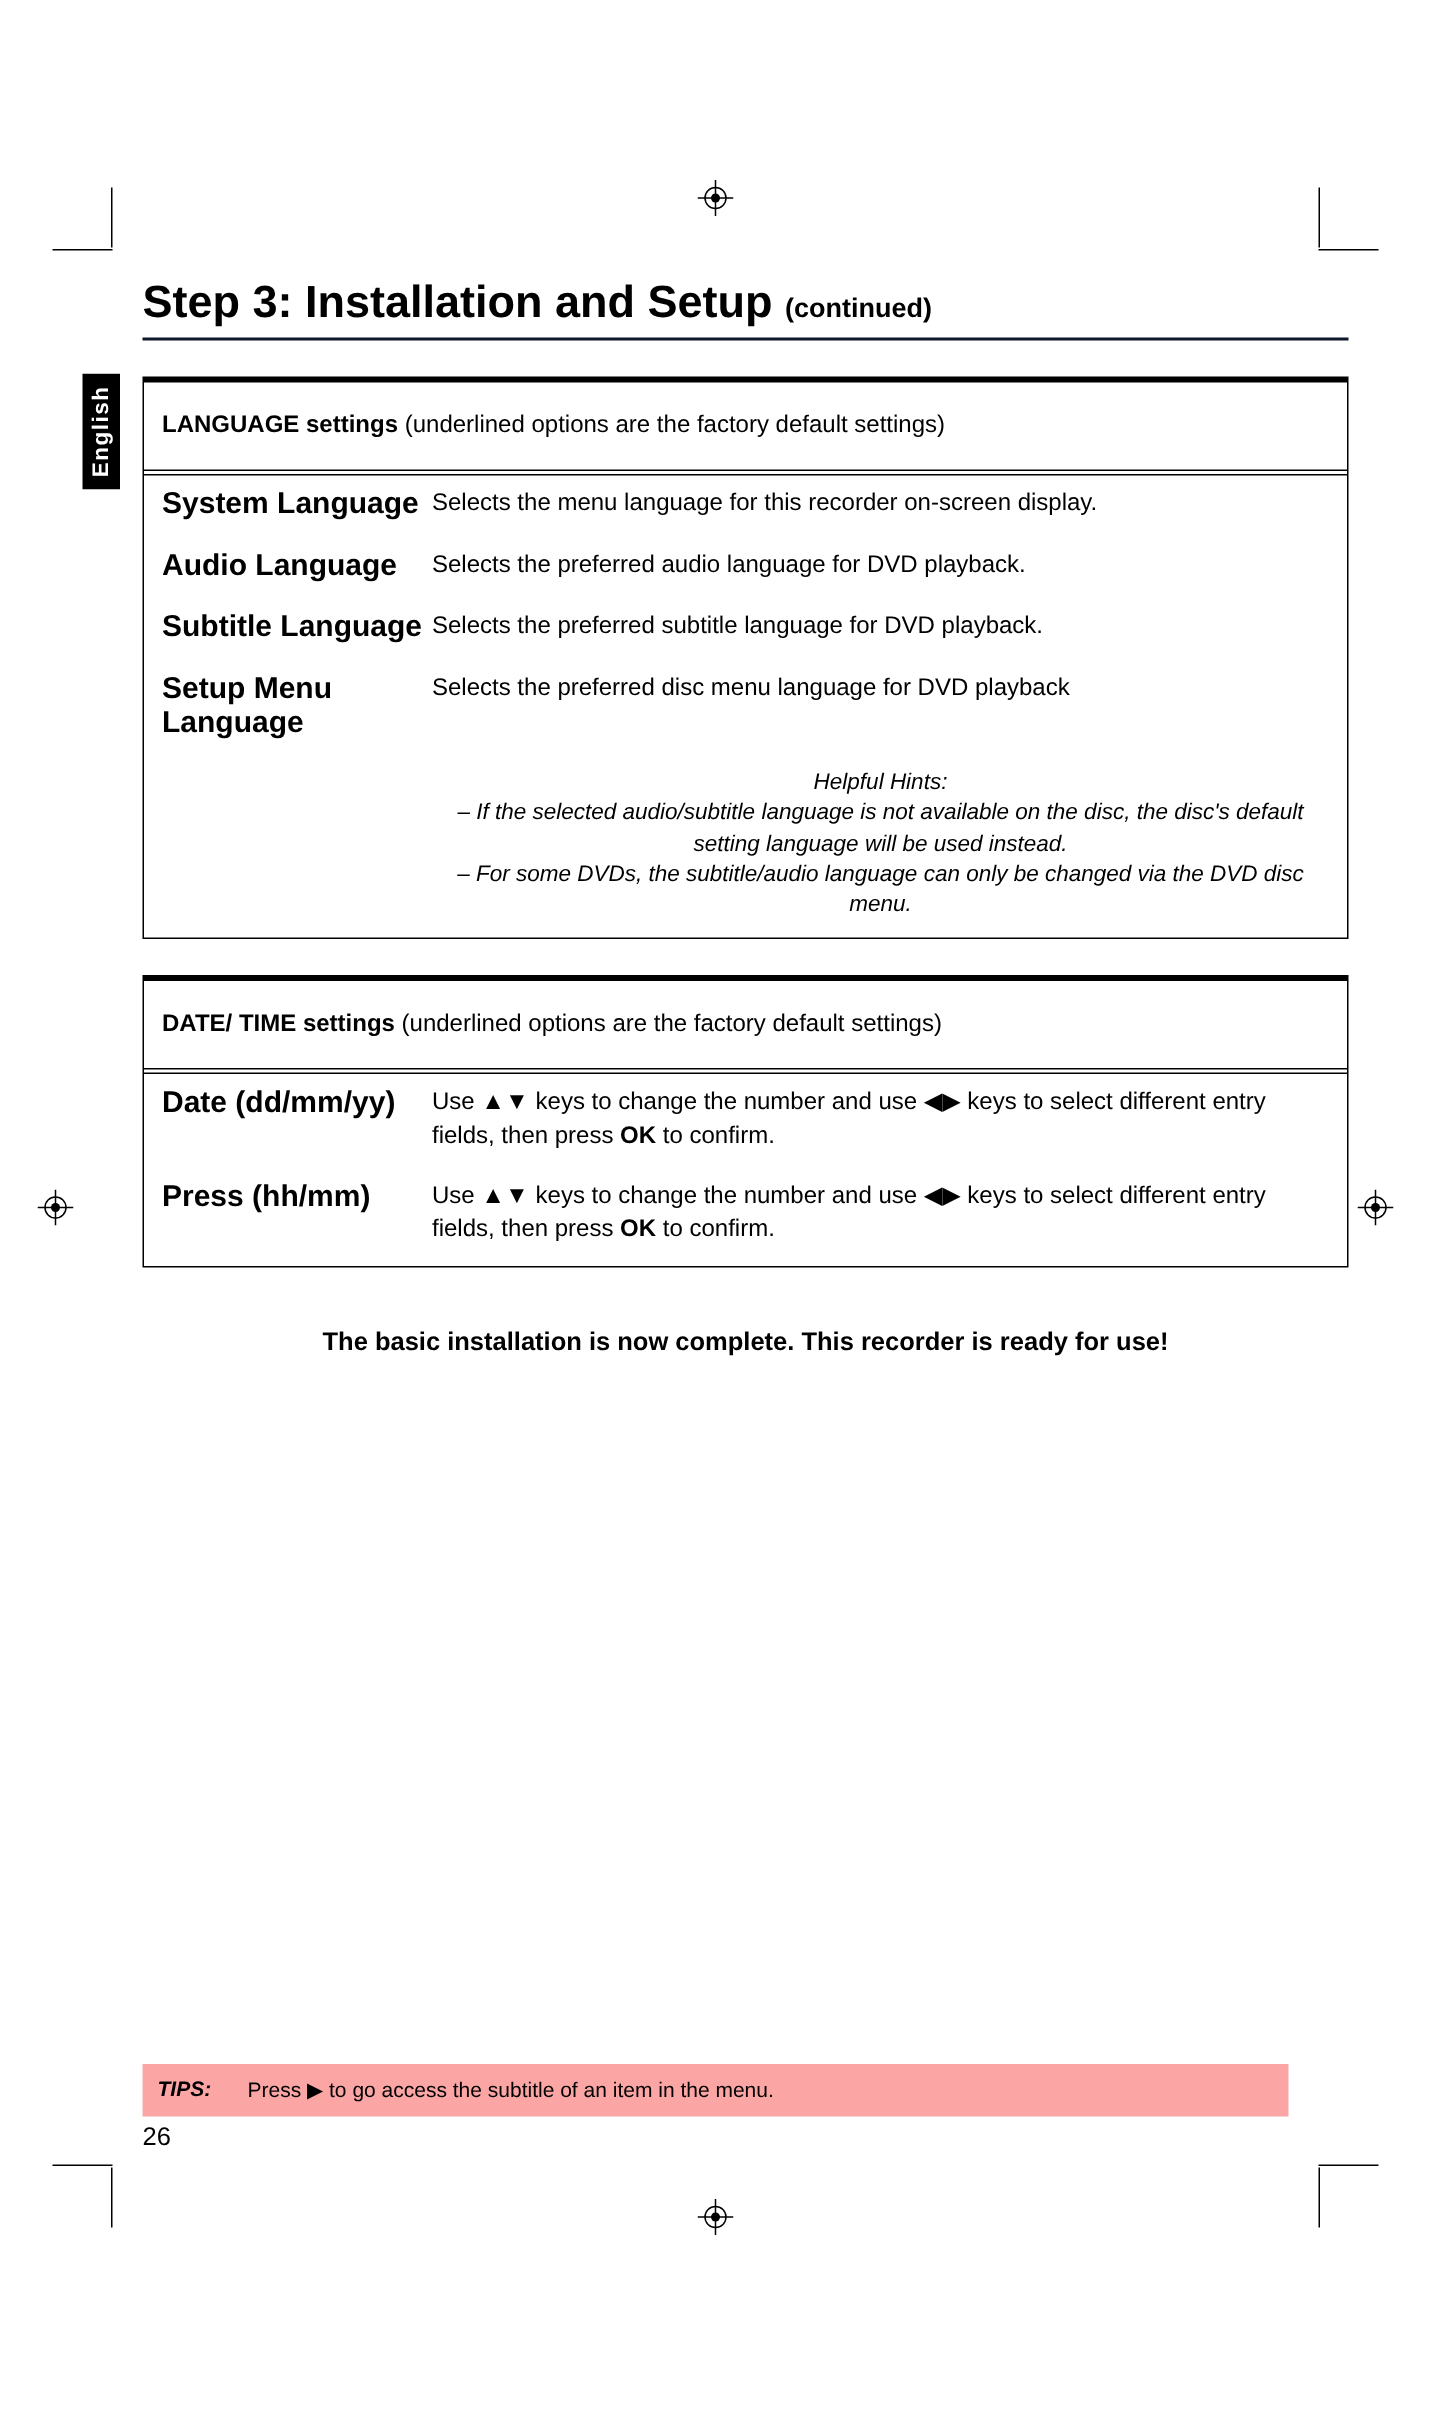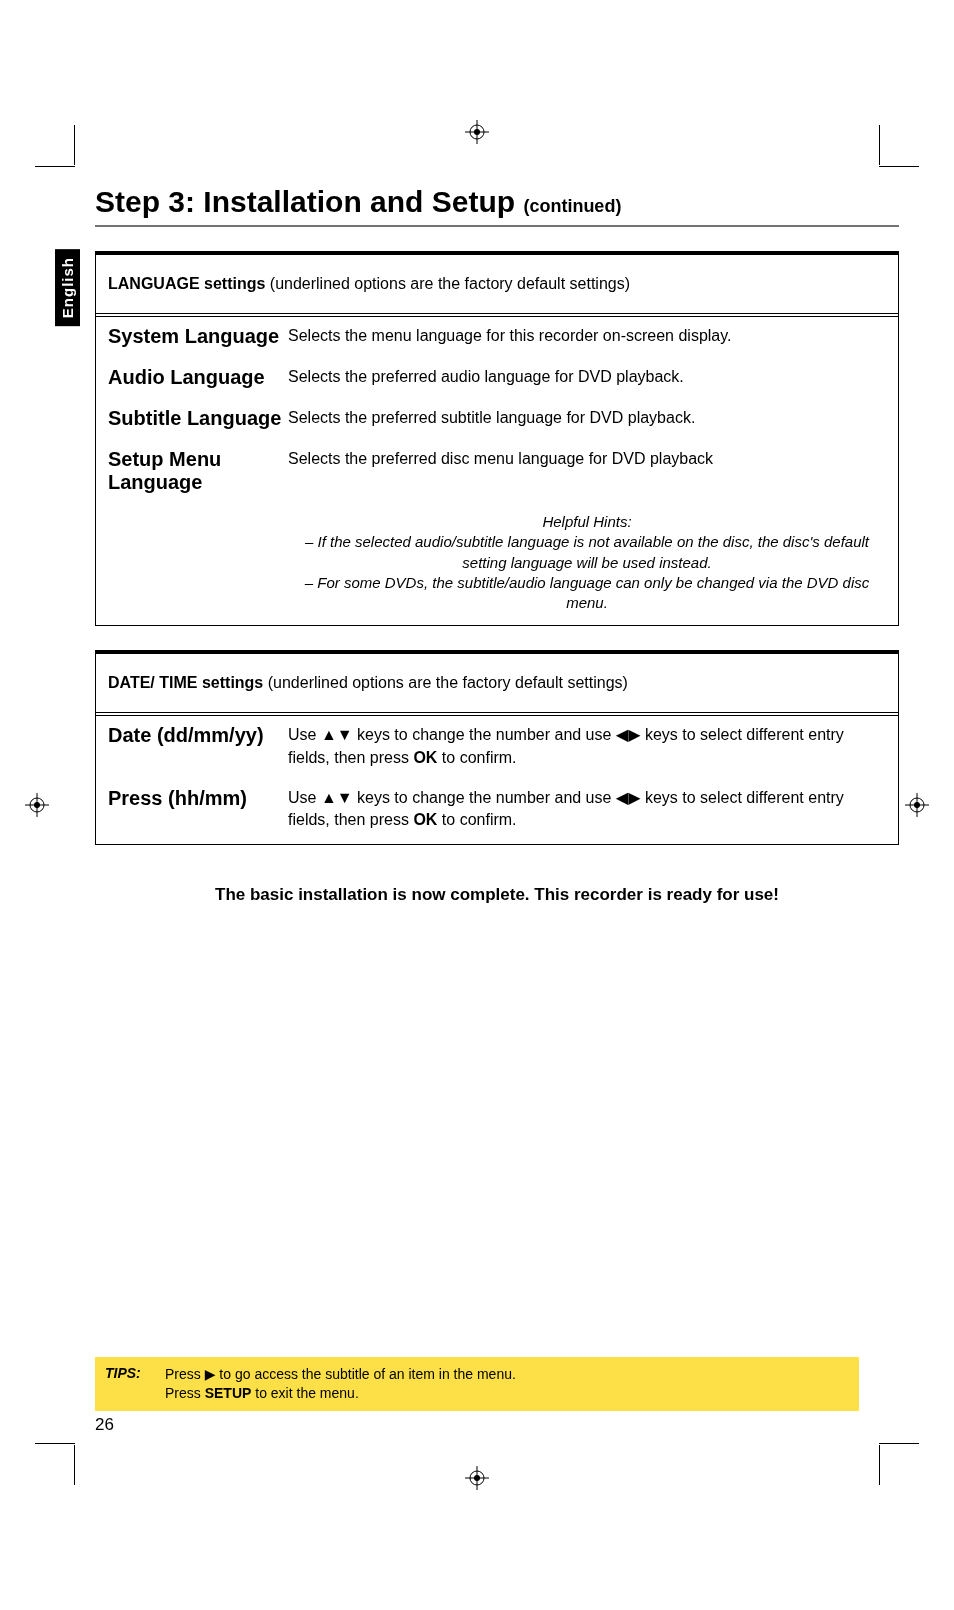--- a/index.html
+++ b/index.html
@@ -32,21 +32,21 @@
     top: 185px;
     left: 55px;
     right: 55px;
     bottom: 175px;
   }
 
   .heading {
     font-size: 30px;
     font-weight: bold;
     padding-bottom: 6px;
-    border-bottom: 2px solid #737373;
+    border-bottom: 2px solid #0f172a;
     margin-left: 40px;
   }
   .heading .cont { font-size: 18px; font-weight: bold; }
 
   .lang-tab {
     position: absolute;
     top: 64px;
     left: 0;
     background: #000;
     color: #fff;
@@ -99,21 +99,21 @@
     text-align: center;
     font-weight: bold;
     font-size: 17px;
   }
 
   .tips-bar {
     position: absolute;
     bottom: 24px;
     left: 40px;
     right: 40px;
-    background: #fde047;
+    background: #fca5a5;
     padding: 8px 10px;
     font-size: 14px;
     display: flex;
   }
   .tips-bar .tips-label { font-style: italic; font-weight: bold; flex: 0 0 60px; }
   .tips-bar .tips-text { flex: 1; line-height: 1.35; }
   .tips-bar .setup { font-weight: bold; }
 
   .page-num {
     position: absolute;
@@ -231,21 +231,18 @@
   </div>
 
   <div class="complete-msg">The basic installation is now complete. This recorder is ready for use!</div>
 
   <div class="tips-bar">
     <div class="tips-label">TIPS:</div>
     <div class="tips-text">
       <div>
         <span>Press </span><span>▶</span><span> to go access the subtitle of an item in the menu.</span>
       </div>
-      <div>
-        <span>Press </span><span class="setup">SETUP</span><span> to exit the menu.</span>
-      </div>
     </div>
   </div>
 
   <div class="page-num">26</div>
 
 </div>
 
 </body></html>

